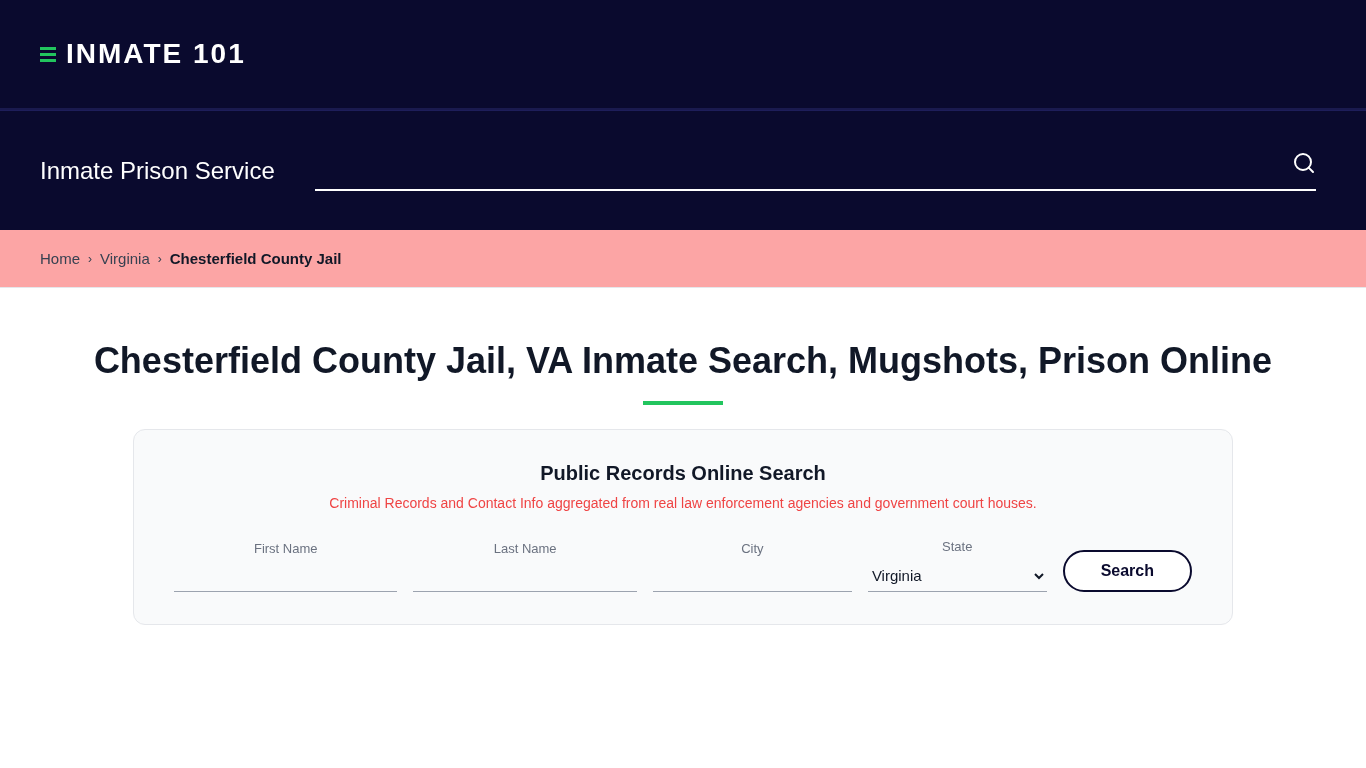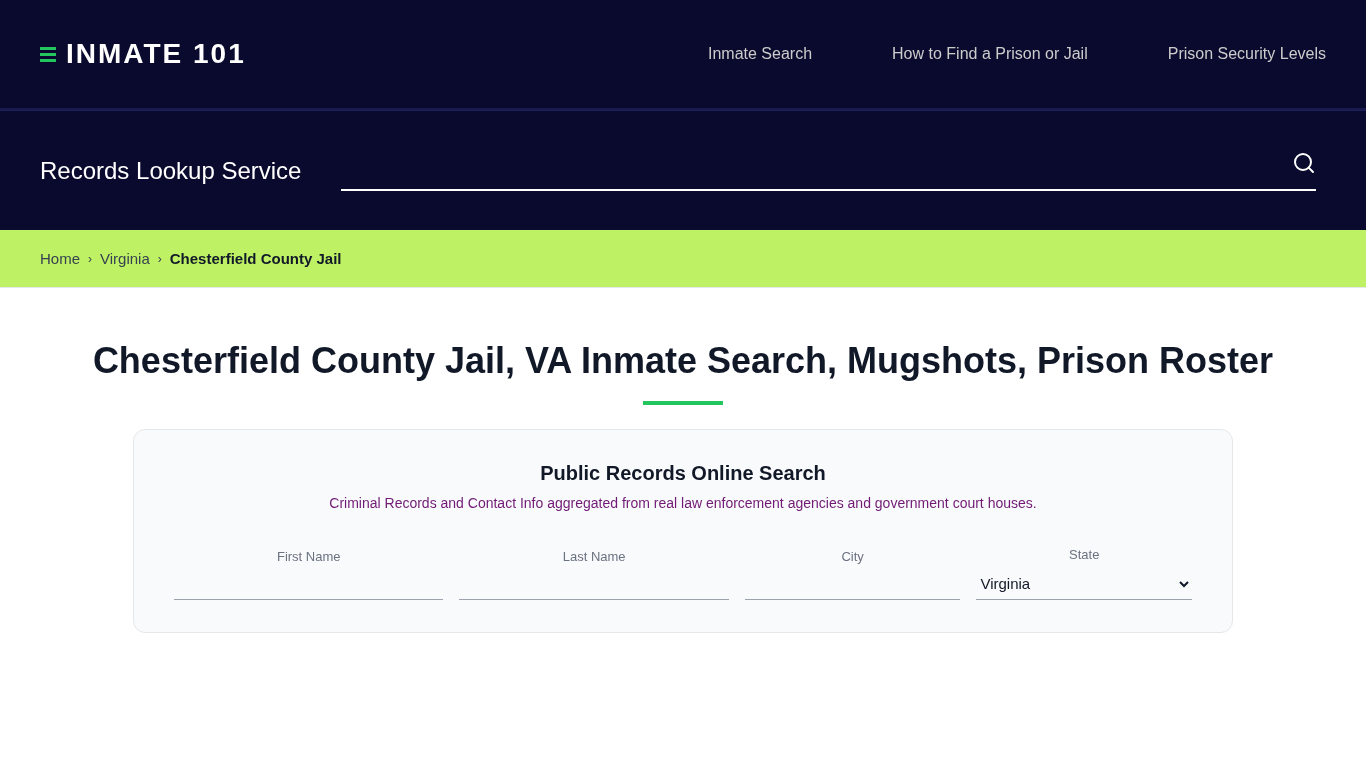--- a/index.html
+++ b/index.html
@@ -103,21 +103,21 @@
     .search-icon-btn {
       background: transparent;
       border: none;
       cursor: pointer;
       color: #ffffff;
       font-size: 22px;
     }
 
     
     .breadcrumb-section {
-      background: #bef264;
+      background: #fca5a5;
       padding: 20px 40px;
       border-bottom: 1px solid #e5e7eb;
     }
 
     .breadcrumb {
       display: flex;
       align-items: center;
       gap: 8px;
       font-size: 15px;
     }
@@ -180,22 +180,22 @@
 
     .public-records-title {
       font-size: 20px;
       font-weight: 700;
       color: #111827;
       margin-bottom: 10px;
     }
 
     .public-records-desc {
       font-size: 14px;
-      color: #701a75;
-      margin-bottom: 36px;
+      color: #ef4444;
+      margin-bottom: 28px;
     }
 
     .search-form {
       display: flex;
       align-items: flex-end;
       gap: 16px;
     }
 
     .form-group {
       display: flex;
@@ -265,29 +265,24 @@
 <nav class="top-nav">
   <div class="logo-area">
     <div class="logo-bars">
       <div class="logo-bar"></div>
       <div class="logo-bar"></div>
       <div class="logo-bar"></div>
     </div>
     <span class="logo-text">INMATE 101</span>
   </div>
 
-  <div class="nav-links">
-    <a class="nav-link">Inmate Search</a>
-    <a class="nav-link">How to Find a Prison or Jail</a>
-    <a class="nav-link">Prison Security Levels</a>
-  </div>
 </nav>
 
 <div class="search-section">
-  <span class="search-section-title">Records Lookup Service</span>
+  <span class="search-section-title">Inmate Prison Service</span>
   <div class="search-input-wrapper">
     <input class="search-input" type="text" style="">
     <button class="search-icon-btn">
       <svg width="24" height="24" viewBox="0 0 24 24" fill="none" stroke="white" stroke-width="2" stroke-linecap="round" stroke-linejoin="round">
         <circle cx="11" cy="11" r="8"></circle>
         <line x1="21" y1="21" x2="16.65" y2="16.65"></line>
       </svg>
     </button>
   </div>
 </div>
@@ -296,21 +291,21 @@
   <nav class="breadcrumb">
     <a class="breadcrumb-link">Home</a>
     <span class="breadcrumb-separator">›</span>
     <a class="breadcrumb-link">Virginia</a>
     <span class="breadcrumb-separator">›</span>
     <span class="breadcrumb-current">Chesterfield County Jail</span>
   </nav>
 </div>
 
 <div class="main-content">
-  <h1 class="page-title">Chesterfield County Jail, VA Inmate Search, Mugshots, Prison Roster</h1>
+  <h1 class="page-title">Chesterfield County Jail, VA Inmate Search, Mugshots, Prison Online</h1>
   <div class="title-underline"></div>
 
   <div class="public-records-box">
     <h2 class="public-records-title">Public Records Online Search</h2>
     <p class="public-records-desc">Criminal Records and Contact Info aggregated from real law enforcement agencies and government court houses.</p>
 
     <div class="search-form">
       <div class="form-group form-group-first-name">
         <label class="form-label">First Name</label>
         <input class="form-input" type="text" style="">
@@ -375,15 +370,16 @@
           <option>Texas</option>
           <option>Utah</option>
           <option>Vermont</option>
           <option>Washington</option>
           <option>West Virginia</option>
           <option>Wisconsin</option>
           <option>Wyoming</option>
         </select>
       </div>
 
+      <button class="search-btn">Search</button>
     </div>
   </div>
 </div>
 
 </body></html>

